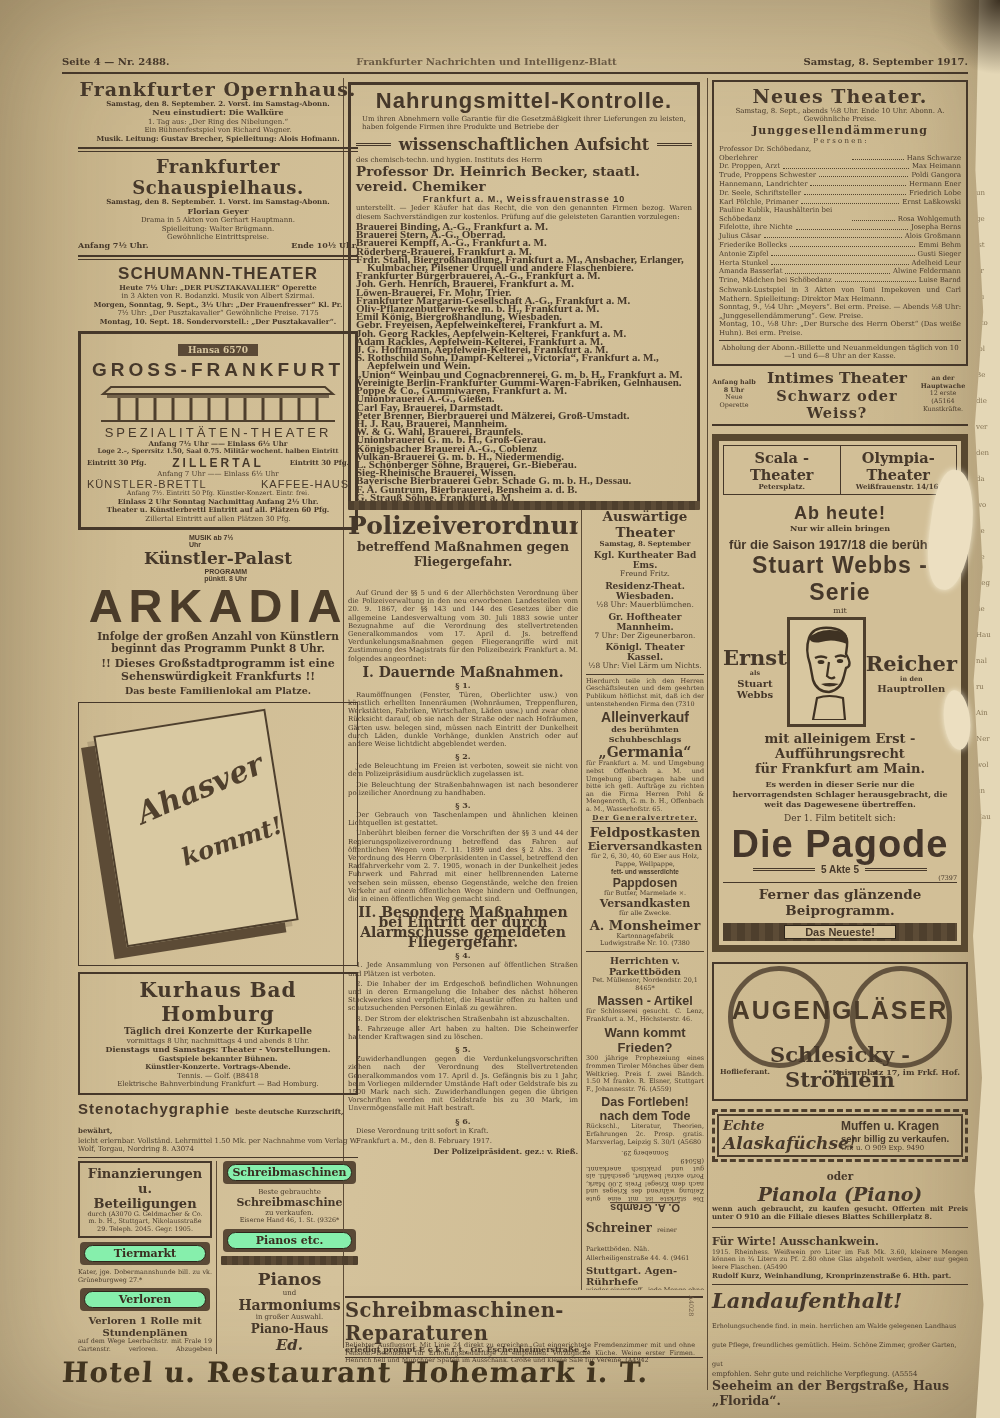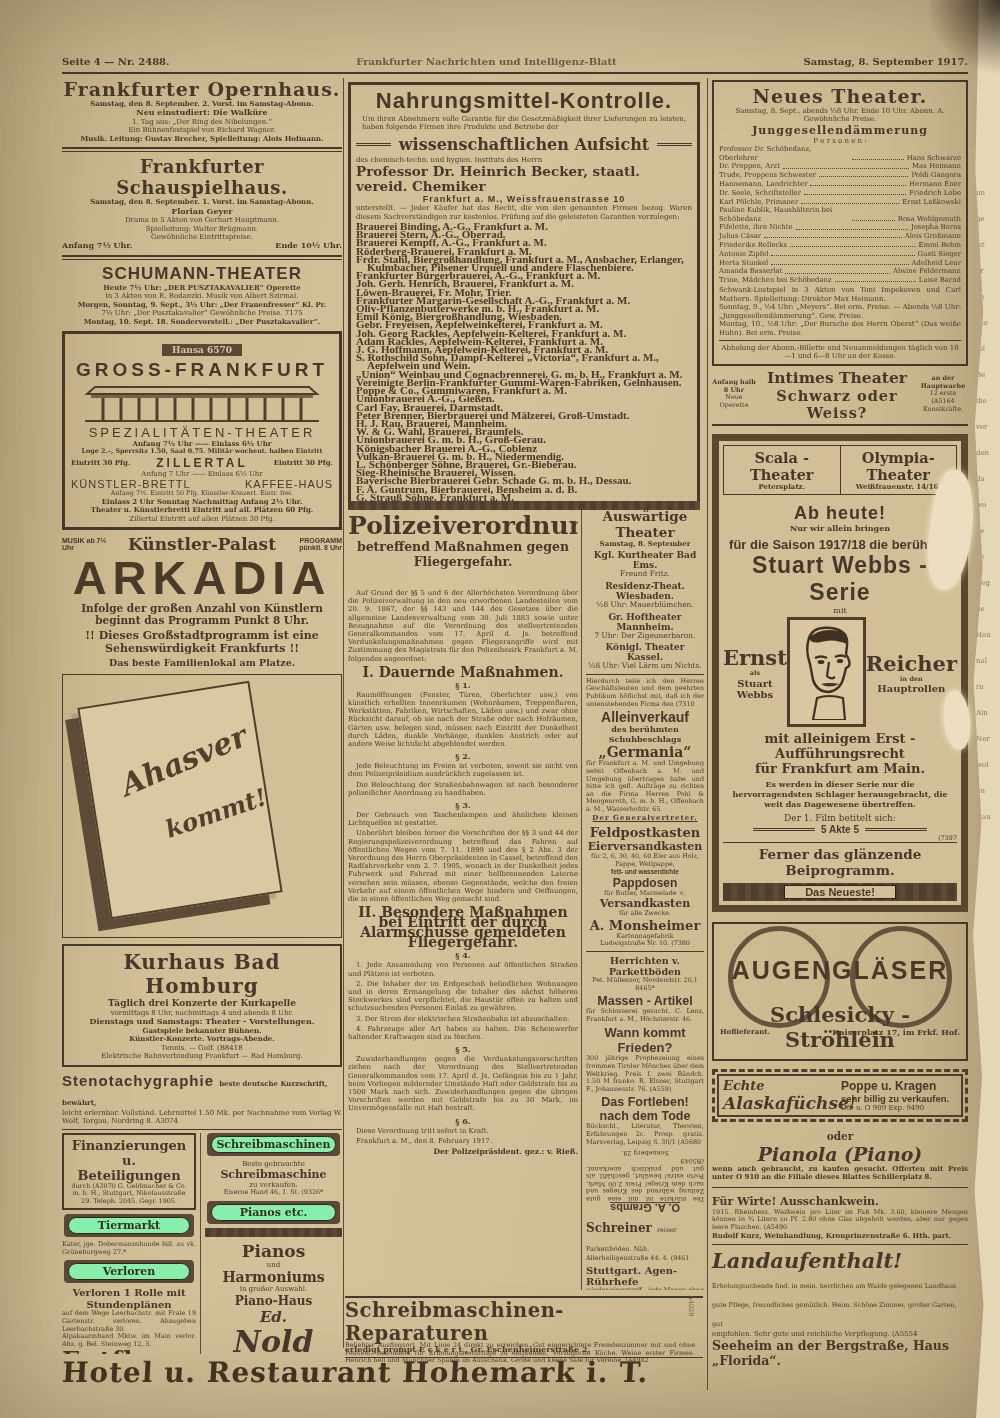--- a/index.html
+++ b/index.html
@@ -51,21 +51,21 @@
     <span class="b" style="font-size:10px;">Seite 4 — Nr. 2488.</span>
     <span class="b" style="font-size:10px;color:#6a5a44;filter:blur(.5px);">Frankfurter Nachrichten und Intelligenz-Blatt</span>
     <span class="b" style="font-size:10px;">Samstag, 8. September 1917.</span>
   </div>
   <div class="abs" style="left:62px;top:72px;width:906px;border-top:2px solid var(--ink);"></div>
 
   <div class="vrule" style="left:343px;top:78px;height:1270px;"></div>
   <div class="vrule" style="left:581px;top:508px;height:782px;"></div>
   <div class="vrule" style="left:707px;top:78px;height:1312px;"></div>
 
-  <div class="abs" style="left:62px;top:78px;width:280px;height:1276px;overflow:hidden;">
+  <div class="abs" style="left:78px;top:78px;width:280px;height:1276px;overflow:hidden;">
 
     <div>
       <div class="c b" style="font-size:19px;letter-spacing:1px;">Frankfurter Opernhaus.</div>
       <div class="c b s7">Samstag, den 8. September.   2. Vorst. im Samstag-Abonn.</div>
       <div class="c b s8">Neu einstudiert: Die Walküre</div>
       <div class="c s7">1. Tag aus: „Der Ring des Nibelungen.“</div>
       <div class="c s7">Ein Bühnenfestspiel von Richard Wagner.</div>
       <div class="c b s7">Musik. Leitung: Gustav Brecher, Spielleitung: Alois Hofmann.</div>
     </div>
     <div class="drule"></div>
@@ -130,21 +130,21 @@
         <span style="font-size:11px;letter-spacing:1px;">KÜNSTLER-BRETTL</span>
         <span style="font-size:11px;letter-spacing:1px;">KAFFEE-HAUS</span>
       </div>
       <div class="c s6">Anfang 7½.  Eintritt 50 Pfg.   Künstler-Konzert.  Eintr. frei.</div>
       <div class="c s7 b">Einlass 2 Uhr Sonntag Nachmittag Anfang 2½ Uhr.</div>
       <div class="c s7 b">Theater u. Künstlerbrettl Eintritt auf all. Plätzen 60 Pfg.</div>
       <div class="c s7">Zillertal Eintritt auf allen Plätzen 30 Pfg.</div>
     </div>
 
     <div style="margin-top:4px;">
-      <div style="display:flex;justify-content:space-between;align-items:center;">
+      <div style="display:flex;justify-content:space-between;align-items:center;flex-direction:column;">
         <span class="b sans" style="font-size:7px;width:58px;">MUSIK ab 7½ Uhr</span>
         <span class="b" style="font-size:17px;">Künstler-Palast</span>
         <span class="b sans" style="font-size:7px;width:58px;text-align:right;">PROGRAMM pünktl. 8 Uhr</span>
       </div>
       <div class="c b sans" style="font-size:47px;line-height:48px;letter-spacing:6px;color:#4a3b29;">ARKADIA</div>
       <div class="c b" style="font-size:10.5px;line-height:12px;">Infolge der großen Anzahl von Künstlern</div>
       <div class="c b" style="font-size:10.5px;line-height:12px;">beginnt das Programm Punkt 8 Uhr.</div>
       <div class="c b" style="font-size:11px;line-height:13px;margin-top:3px;">!! Dieses Großstadtprogramm ist eine</div>
       <div class="c b" style="font-size:11px;line-height:13px;">Sehenswürdigkeit Frankfurts !!</div>
       <div class="c b" style="font-size:9.5px;margin-top:2px;">Das beste Familienlokal am Platze.</div>
@@ -535,20 +535,21 @@
         <div style="flex:1;">
           <div class="c b" style="font-size:21px;">Reicher</div>
           <div class="c s6 b">in den</div>
           <div class="c b" style="font-size:10px;">Hauptrollen</div>
         </div>
       </div>
       <div class="c b" style="font-size:13px;margin-top:4px;">mit alleinigem Erst - Aufführungsrecht</div>
       <div class="c b" style="font-size:13px;">für Frankfurt am Main.</div>
       <div class="c b s8" style="margin-top:4px;padding:0 6px;">Es werden in dieser Serie nur die hervorragendsten Schlager herausgebracht, die weit das Dagewesene übertreffen.</div>
       <div class="c s9" style="margin-top:4px;">Der 1. Film betitelt sich:</div>
+      <div class="c b sans" style="font-size:38px;line-height:40px;letter-spacing:1px;color:#44362a;">Die Pagode</div>
       <div class="aufrow" style="margin:0 30px;">
         <div class="aufline"></div>
         <div class="b sans" style="font-size:10px;margin:0 6px;">5 Akte 5</div>
         <div class="aufline"></div>
       </div>
       <div class="r s6">(7397</div>
       <div class="c b" style="font-size:13.5px;border-top:1px solid var(--ink);padding-top:3px;">Ferner das glänzende Beiprogramm.</div>
       <div style="background:repeating-linear-gradient(90deg,#4e3f2d 0 8px,#5c4b36 8px 14px);margin-top:5px;padding:2px;">
         <div class="c b sans" style="font-size:11px;background:#d2bf97;border:1px solid #2f261b;width:110px;margin:0 auto;">Das Neueste!</div>
       </div>
@@ -564,21 +565,21 @@
         <span class="s8 b">Kaiserplatz 17, im Frkf. Hof.</span>
       </div>
     </div>
 
     <div style="border:3px dashed #4e3f2d;outline:2px solid #4e3f2d;outline-offset:-7px;margin-top:8px;padding:6px 8px;display:flex;gap:8px;align-items:center;">
       <div style="width:110px;">
         <div class="b i" style="font-size:13px;">Echte</div>
         <div class="b i" style="font-size:17px;">Alaskafüchse!</div>
       </div>
       <div style="flex:1;">
-        <div class="b sans" style="font-size:12px;">Poppe u. Kragen</div>
+        <div class="b sans" style="font-size:12px;">Muffen u. Kragen</div>
         <div class="b sans" style="font-size:9.5px;">sehr billig zu verkaufen.</div>
         <div class="s7">Off. u. O 909 Exp.   9490</div>
       </div>
     </div>
 
     <div style="margin-top:8px;">
       <div style="display:flex;align-items:flex-end;gap:6px;">
         <span style="flex:1;">
           <span class="b s10" style="display:block;text-align:center;">oder</span>
           <span class="b i" style="display:block;font-size:19px;text-align:center;">Pianola (Piano)</span>

